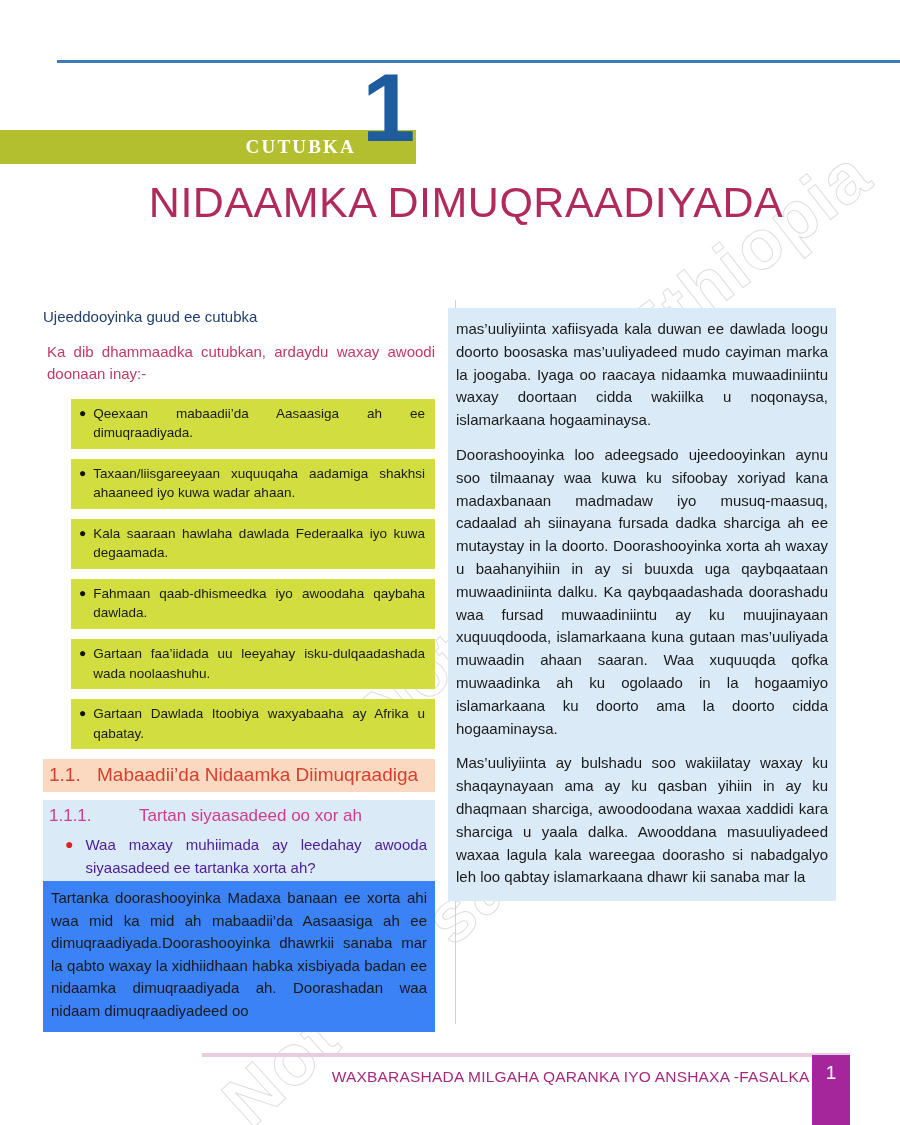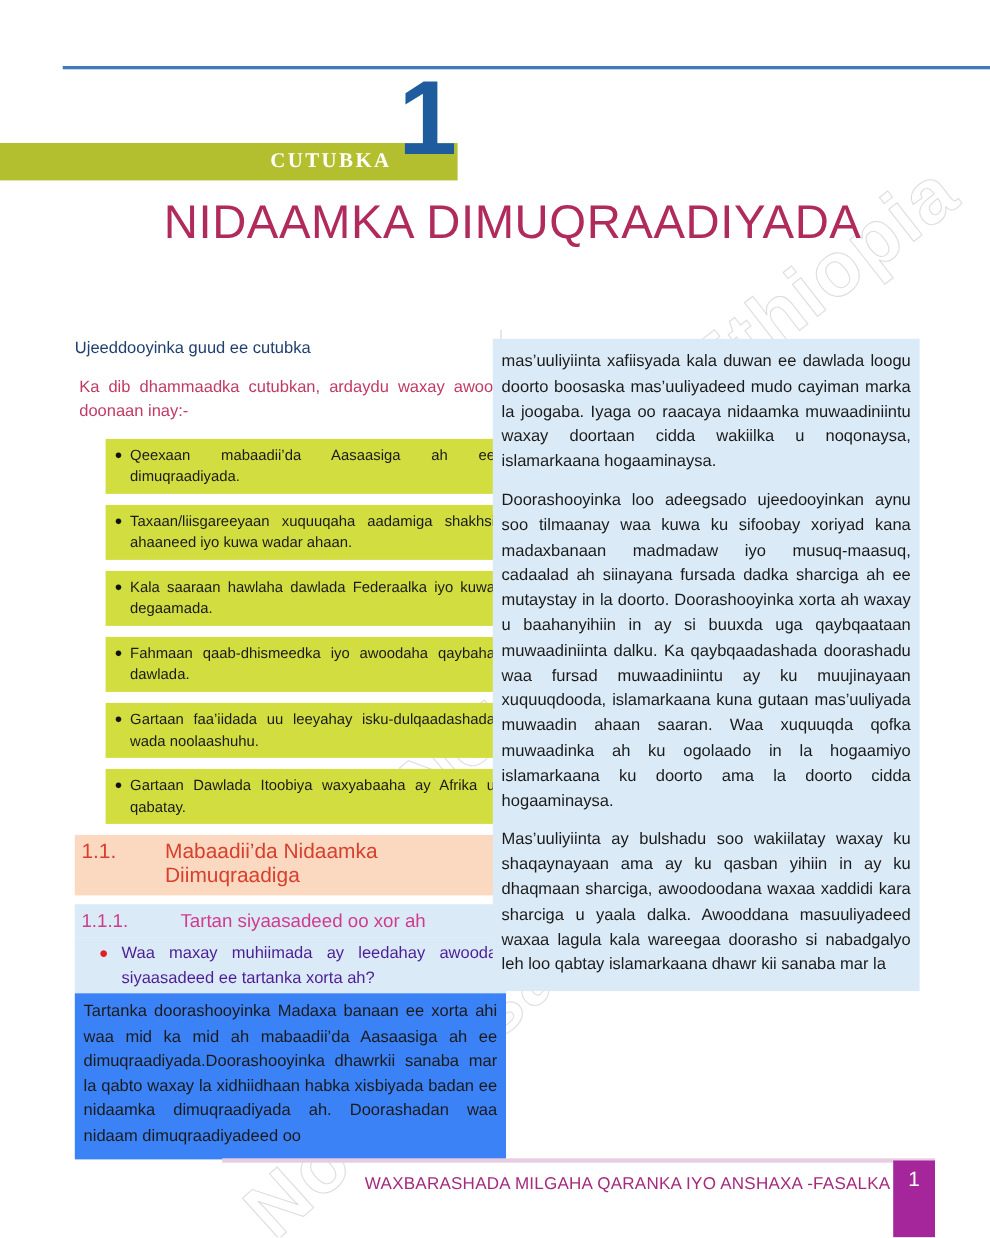--- a/index.html
+++ b/index.html
@@ -94,21 +94,21 @@
     font-weight: 400;
     letter-spacing: .5px;
     color: #b02a5b;
     white-space: nowrap;
     padding-left: 16px;
   }
 
   
   .col-left {
     position: absolute;
-    left: 68px; top: 308px;
+    left: 43px; top: 308px;
     width: 392px;
   }
   .col-divider {
     position: absolute;
     left: 455px; top: 300px;
     width: 1px; height: 724px;
     background: #cfd3d8;
   }
   .col-right {
     position: absolute;
@@ -157,21 +157,20 @@
   }
   .obj-text { flex: 1 1 auto; text-align: justify; }
 
   .h-sec {
     background: #fbd9c0;
     color: #d73f2e;
     font-size: 19px;
     padding: 5px 6px 6px 6px;
     margin: 4px 0 8px 0;
     display: flex;
-    gap: 28px;
   }
   .h-sec .num { width: 48px; flex: 0 0 auto; }
 
   .h-sub {
     background: #dbeaf7;
     color: #cf3c8e;
     font-size: 17px;
     padding: 6px 6px 4px 6px;
     margin: 0;
     display: flex;

